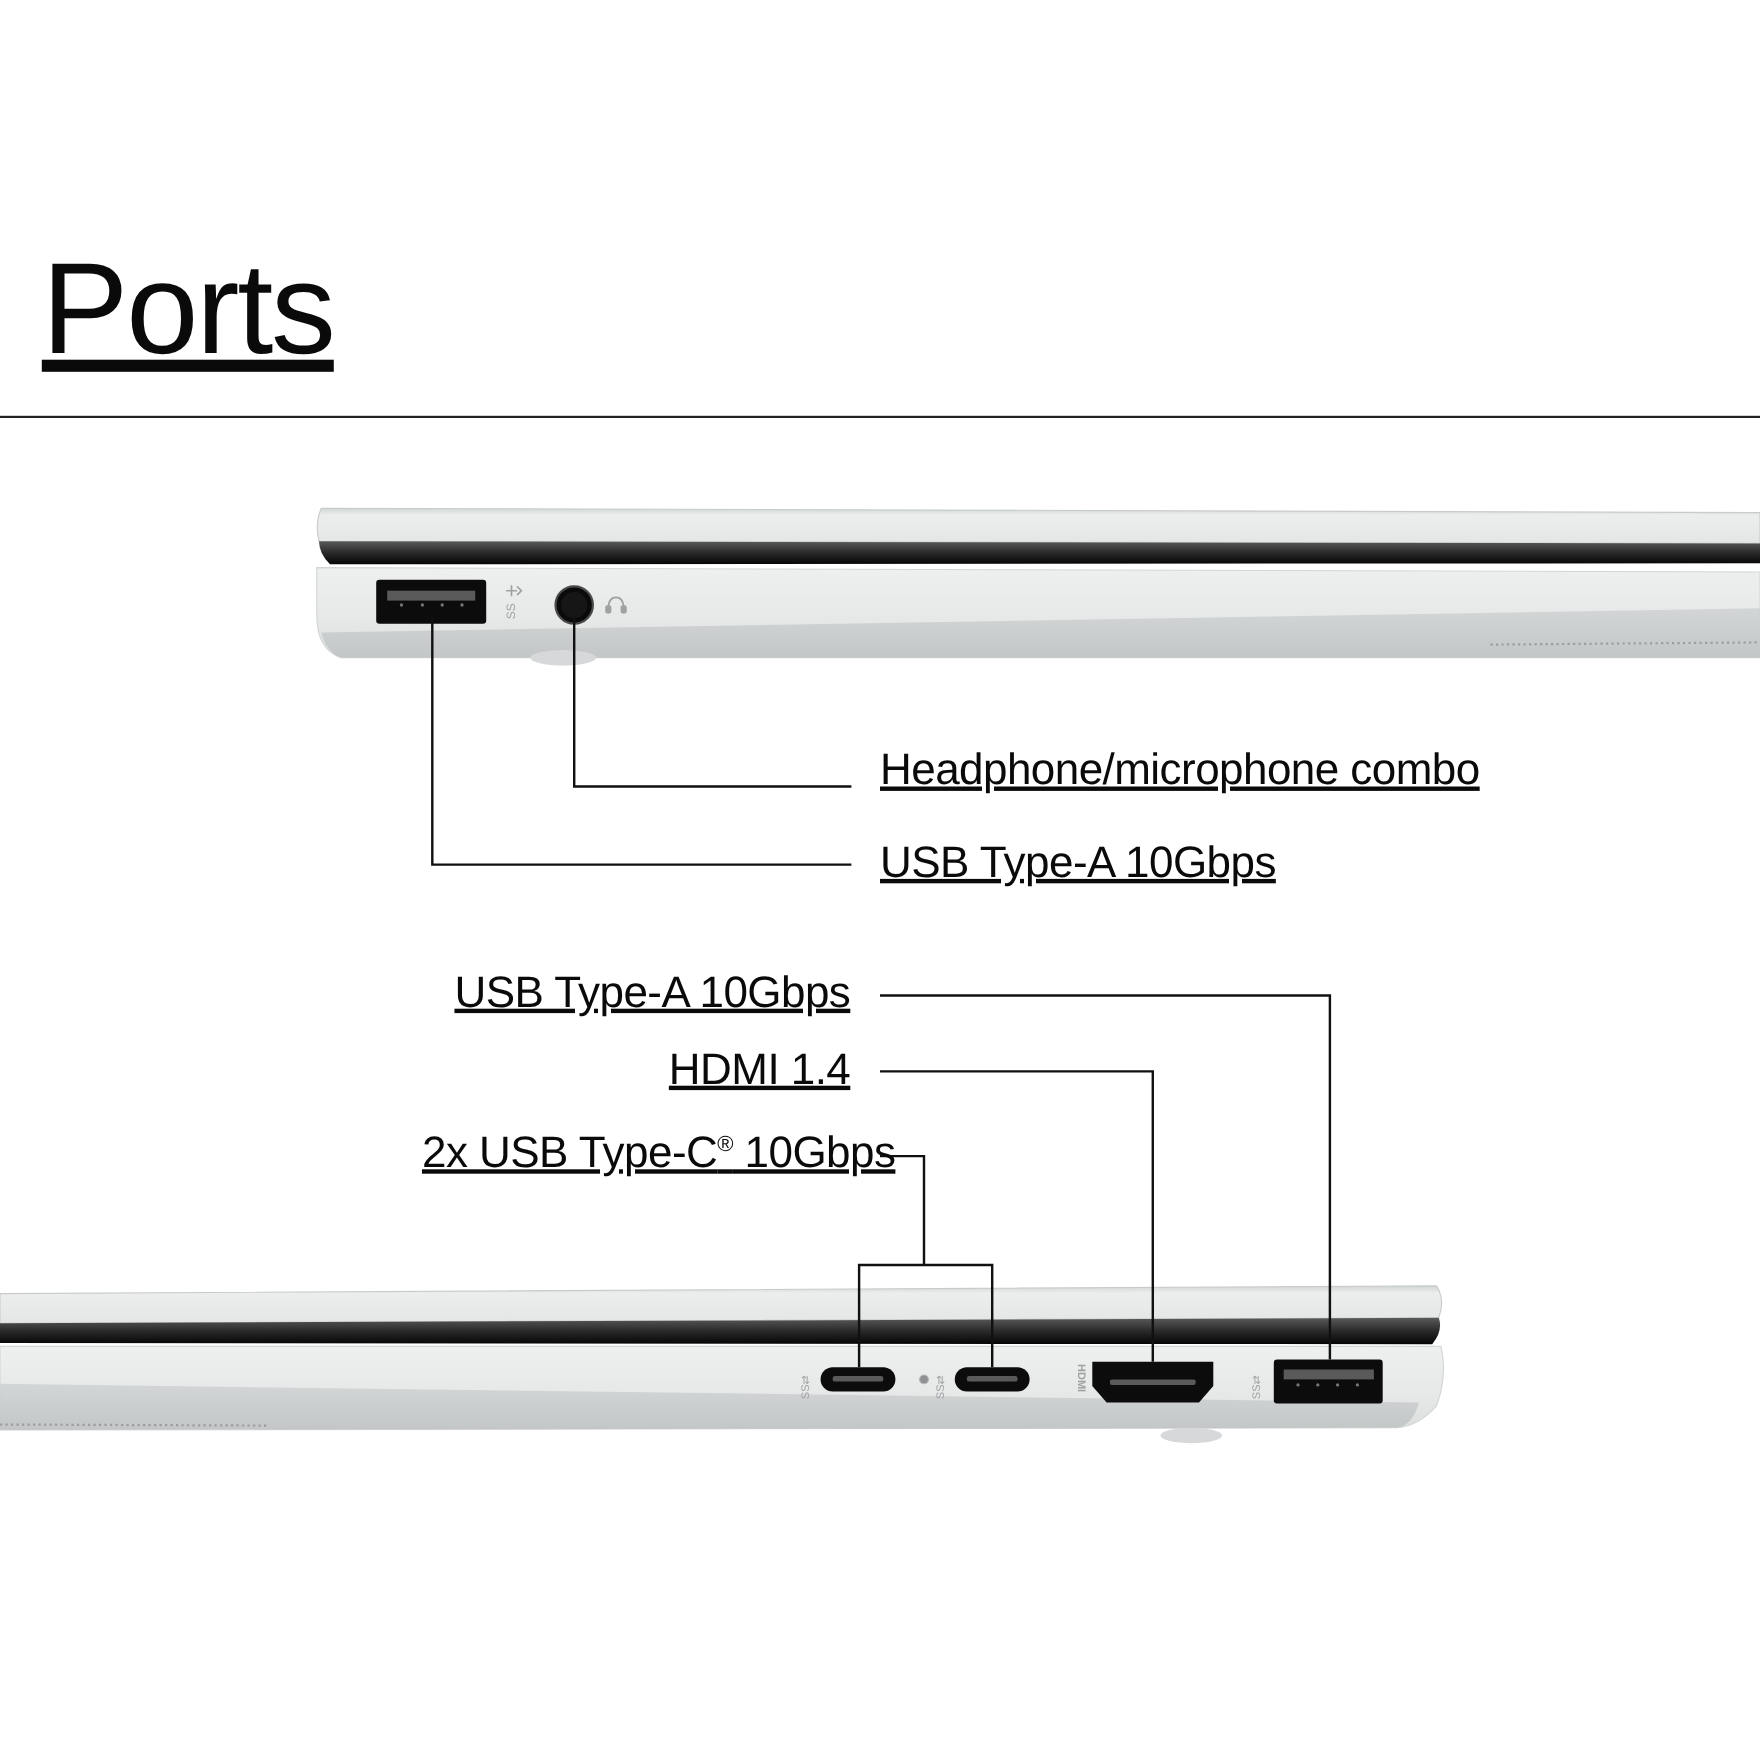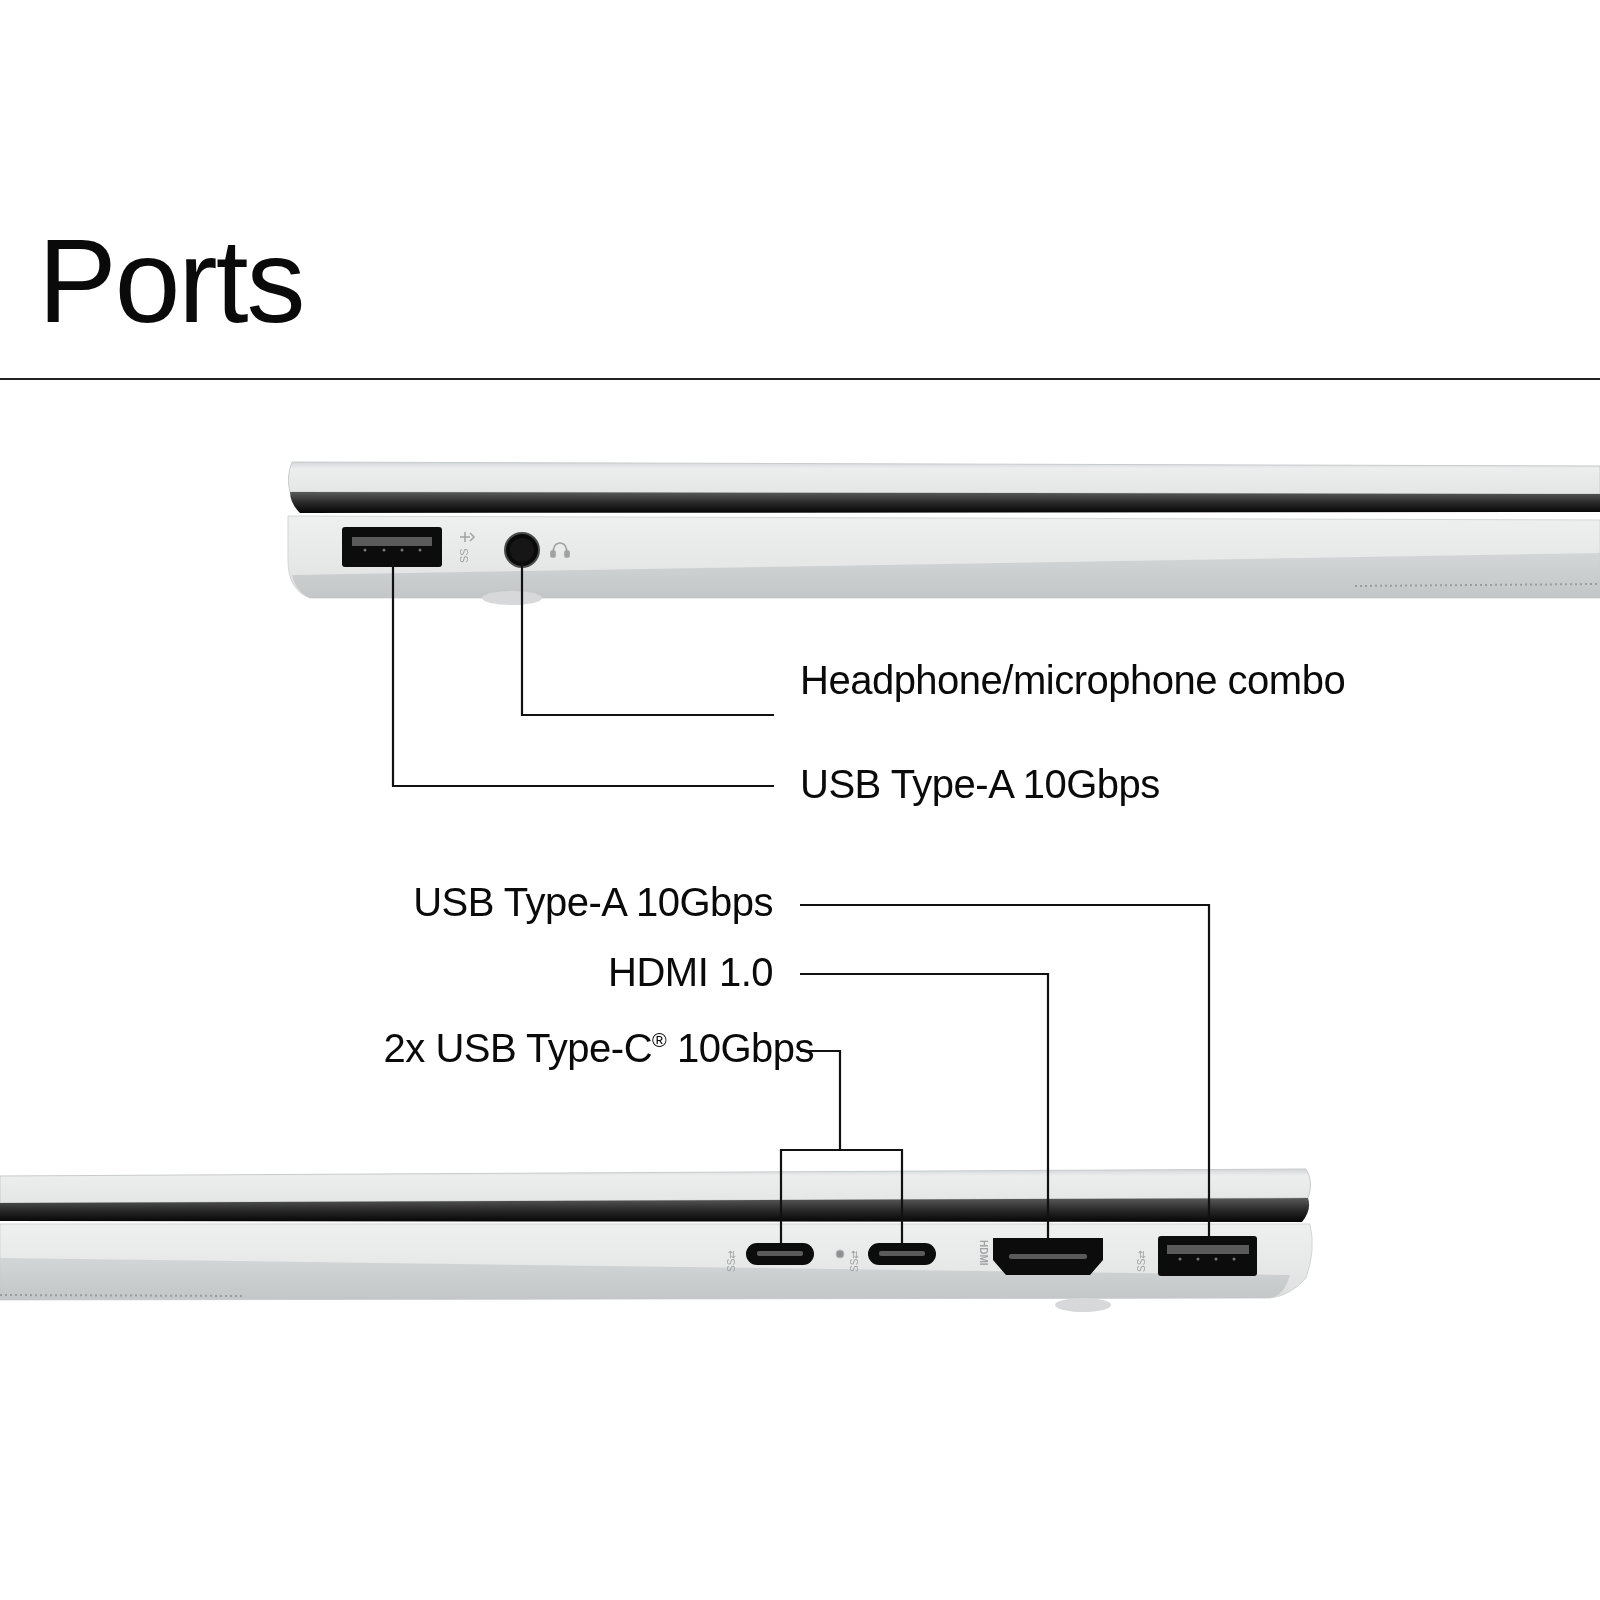--- a/index.html
+++ b/index.html
@@ -1,18 +1,18 @@
 <!DOCTYPE html>
 <html><head>
 <meta charset="utf-8">
 <style>
   html, body { margin:0; padding:0; background:#fff; }
   body { width:1600px; height:1600px; position:relative; overflow:hidden;
          font-family:"Liberation Sans", sans-serif; color:#0a0a0a; }
-  .abs { position:absolute; }
+  .abs { position:absolute;text-decoration:underline; }
   .title { left:38px; top:222px; font-size:118px; line-height:1; letter-spacing:-2px; font-weight:400; }
   .divider { left:0; top:378px; width:1600px; height:2px; background:#222; }
   .label { font-size:40px; line-height:1; white-space:nowrap; letter-spacing:-0.5px; }
   .label.right { text-align:right; }
   .label sup { font-size:20px; vertical-align:top; position:relative; top:2px; }
   svg.laptop { position:absolute; left:0; top:0; }
 </style>
 </head>
 <body>
 
@@ -137,20 +137,20 @@
 
     <polyline points="800,905 1209,905 1209,1236"></polyline>
 
     <polyline points="800,974 1048,974 1048,1238"></polyline>
 
     <polyline points="800,1051 840,1051 840,1150"></polyline>
     <polyline points="781,1243 781,1150 902,1150 902,1243"></polyline>
   </g>
 </svg>
 
-<div class="abs label" style="left:800px; top:660px;">Headphone/microphone combo</div>
+<div class="abs label" style="left:800px; top:680px;">Headphone/microphone combo</div>
 <div class="abs label" style="left:800px; top:764px;">USB Type-A 10Gbps</div>
 
 <div class="abs label right" style="right:827px; top:882px;">USB Type-A 10Gbps</div>
-<div class="abs label right" style="right:827px; top:952px;">HDMI 1.0</div>
+<div class="abs label right" style="right:827px; top:952px;">HDMI 1.4</div>
 <div class="abs label right" style="right:786px; top:1028px;">
   <span>2x USB Type-C</span><sup>®</sup><span> 10Gbps</span>
 </div>
 
 </body></html>

